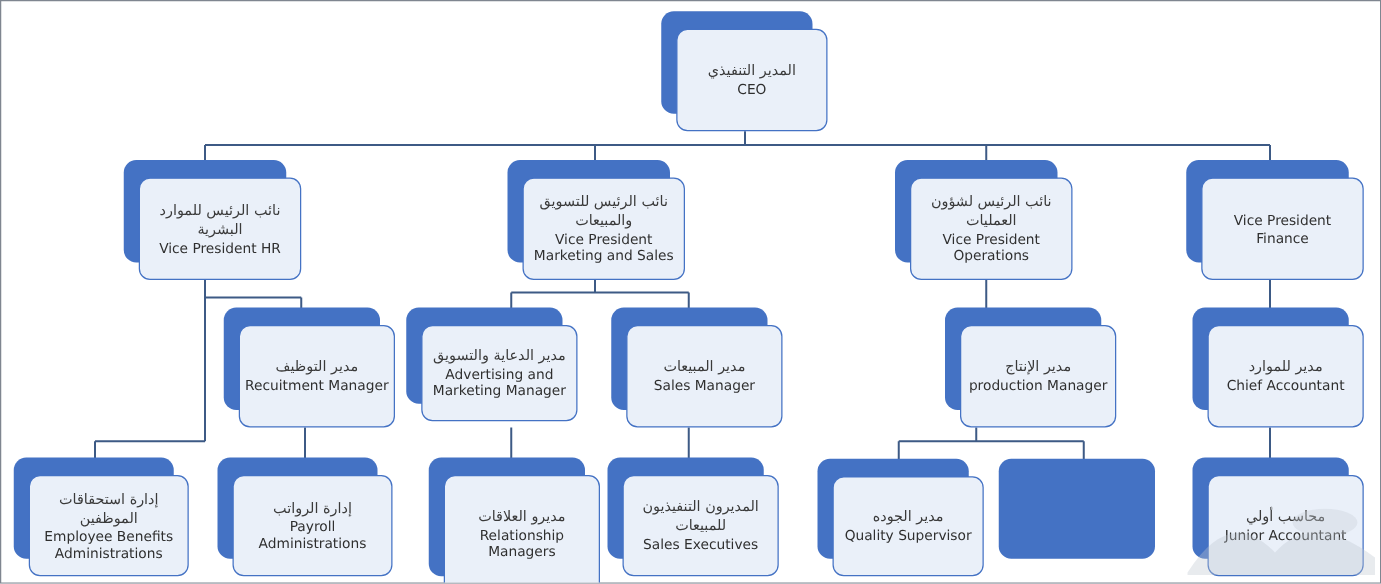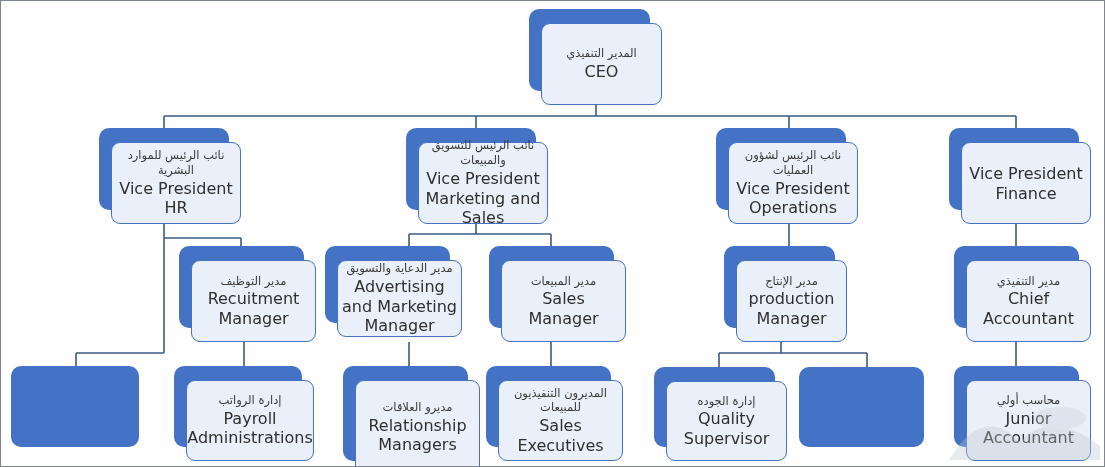--- a/index.html
+++ b/index.html
@@ -24,21 +24,21 @@
     border:1.6px solid #4472C4;border-radius:9px;
     box-sizing:border-box;
     display:flex;flex-direction:column;align-items:center;justify-content:center;
     text-align:center;padding:3px 4px;
   }
   .ar{
     direction:rtl;unicode-bidi:embed;
     font-size:11.5px;line-height:1.3;color:#3a3a3a;
   }
   .en{
-    font-size:16px;line-height:1.22;color:#2f2f2f;margin-top:1px;
+    font-size:11px;line-height:1.22;color:#2f2f2f;margin-top:1px;
   }
   .watermark{position:absolute;right:2px;bottom:4px;z-index:3;opacity:.35;pointer-events:none;}
 </style>
 </head>
 <body>
 
 <div class="canvas">
 
   <svg class="connector-layer" width="1105" height="467">
     <path d="M595,104 V115 M163,115 H1015 M163,115 V141 M475,115 V141 M788,115 V141 M1015,115 V141
@@ -104,38 +104,42 @@
   </div>
 
   <div class="node" style="left:488px;top:245px;width:137px;height:96px">
     <div class="back"></div>
     <div class="front">
       <div class="ar">مدير المبيعات</div>
       <div class="en">Sales Manager</div>
     </div>
   </div>
 
-  <div class="node" style="left:723px;top:245px;width:123px;height:96px">
+  <div class="node" style="left:755px;top:245px;width:137px;height:96px">
     <div class="back"></div>
     <div class="front">
       <div class="ar">مدير الإنتاج</div>
       <div class="en">production Manager</div>
     </div>
   </div>
 
   <div class="node" style="left:953px;top:245px;width:137px;height:96px">
     <div class="back"></div>
     <div class="front">
-      <div class="ar">مدير التنفيذي</div>
+      <div class="ar">مدير للموارد</div>
       <div class="en">Chief Accountant</div>
     </div>
   </div>
 
   <div class="node" style="left:10px;top:365px;width:140px;height:95px">
     <div class="back"></div>
+    <div class="front">
+      <div class="ar">إدارة استحقاقات الموظفين</div>
+      <div class="en">Employee Benefits Administrations</div>
+    </div>
   </div>
 
   <div class="node" style="left:173px;top:365px;width:140px;height:95px">
     <div class="back"></div>
     <div class="front">
       <div class="ar">إدارة الرواتب</div>
       <div class="en">Payroll Administrations</div>
     </div>
   </div>
 
@@ -151,21 +155,21 @@
     <div class="back"></div>
     <div class="front">
       <div class="ar">المديرون التنفيذيون للمبيعات</div>
       <div class="en">Sales Executives</div>
     </div>
   </div>
 
   <div class="node" style="left:653px;top:366px;width:133px;height:94px">
     <div class="back"></div>
     <div class="front">
-      <div class="ar">إدارة الجوده</div>
+      <div class="ar">مدير الجوده</div>
       <div class="en">Quality Supervisor</div>
     </div>
   </div>
 
   <div class="node" style="left:798px;top:366px;width:137px;height:94px">
     <div class="back"></div>
   </div>
 
   <div class="node" style="left:953px;top:365px;width:137px;height:95px">
     <div class="back"></div>

